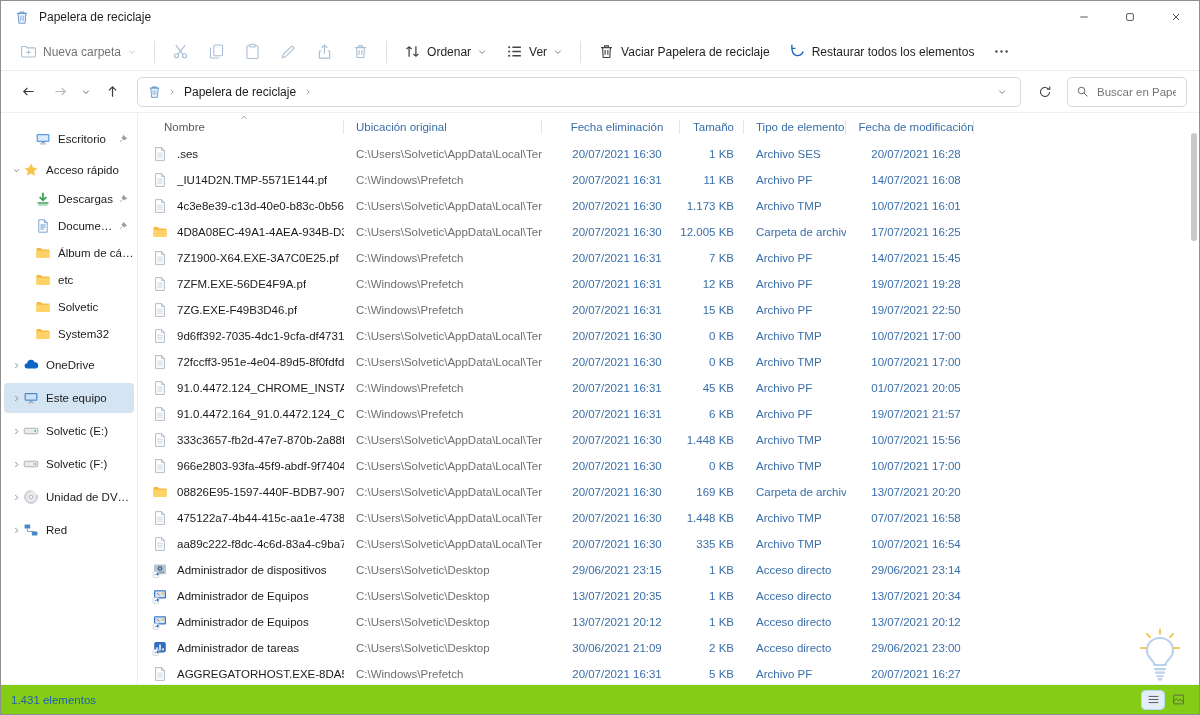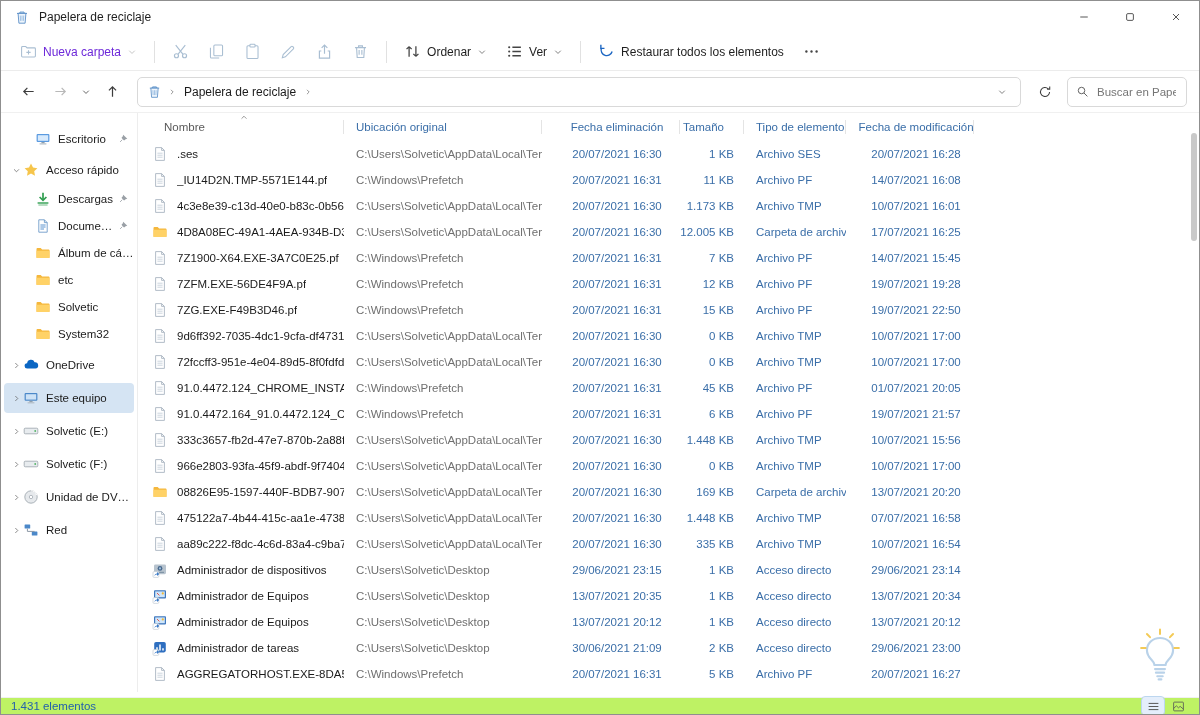--- a/index.html
+++ b/index.html
@@ -19,21 +19,21 @@
 
   
   .toolbar{height:38px;display:flex;align-items:center;padding:0 10px;border-bottom:1px solid #ececec;gap:1px;}
   .tb-btn{display:flex;align-items:center;gap:6px;padding:6px 9px;border-radius:4px;font-size:12px;color:#444;}
   .tb-btn .i{display:flex;}
   .tb-btn .i svg{width:17px;height:17px;display:block;}
   .tb-btn .lbl{color:#1f1f1f;white-space:nowrap;}
   .tb-btn .chev{display:flex;color:#5f5f5f;}
   .tb-btn .chev svg{width:10px;height:10px;display:block;}
   .tb-btn.disabled{color:#a9bed2;}
-  .tb-btn.disabled .lbl{color:#6d28d9;}
+  .tb-btn.disabled .lbl{color:#737373;}
   .tb-btn.disabled .chev{color:#b7b7b7;}
   .tb-btn .i.accent{color:#1c66c2;}
   .tb-sep{width:1px;height:22px;background:#e1e1e1;margin:0 7px;}
 
   
   .navbar{height:42px;display:flex;align-items:center;padding:0 12px;gap:2px;border-bottom:1px solid #f0f0f0;}
   .nav-btn{width:30px;height:30px;border-radius:4px;display:flex;align-items:center;justify-content:center;color:#3c3c3c;}
   .nav-btn.small{width:18px;}
   .nav-btn.disabled{color:#b8b8b8;}
   .nav-btn .i{display:flex;}
@@ -80,39 +80,39 @@
   .hcell::after{content:'';position:absolute;right:0;top:7px;bottom:7px;width:1px;background:#e4e4e4;}
   .hcell.c-name{color:#5a5a5a;padding-left:20px;}
   .sort-caret{position:absolute;top:0;left:50%;transform:translateX(-50%);color:#6f6f6f;display:flex;}
   .sort-caret svg{width:9px;height:9px;display:block;}
   .c-name{width:200px;}
   .c-location{width:198px;}
   .c-deleted{width:138px;justify-content:center;}
   .c-size{width:64px;}
   .c-type{width:102px;}
   .c-modified{width:128px;justify-content:center;}
-  .hcell.c-size{justify-content:flex-end;padding-right:20px;padding-left:0;}
+  .hcell.c-size{justify-content:flex-end;padding-right:10px;padding-left:0;}
 
   .rows{position:absolute;top:28px;bottom:0;left:0;right:12px;overflow:hidden;padding-left:6px;}
   .row{display:flex;height:26px;align-items:center;}
   .cell{display:flex;align-items:center;font-size:11.5px;padding-left:12px;white-space:nowrap;overflow:hidden;}
   .cell.c-name{gap:8px;padding-left:8px;color:#1b1b1b;}
   .f-icon{width:17px;display:flex;flex-shrink:0;}
   .f-icon svg{width:16px;height:16px;display:block;}
   .f-name{white-space:nowrap;overflow:hidden;}
   .cell.c-location{color:#6f6f6f;}
   .cell.c-deleted,.cell.c-type,.cell.c-modified{color:#3a6ea8;}
   .cell.c-size{color:#3a6ea8;justify-content:flex-end;padding-right:10px;padding-left:0;}
 
   
   .v-scroll{position:absolute;top:6px;bottom:6px;right:1px;width:9px;}
   .v-thumb{position:absolute;top:14px;right:1px;width:6px;height:108px;background:#c9c9c9;border-radius:3px;}
 
   
-  .statusbar{position:absolute;left:0;right:0;bottom:0;height:17px;display:flex;align-items:center;padding:0 10px;border-top:1px solid #f0f0f0;background:#bef264;}
+  .statusbar{position:absolute;left:0;right:0;bottom:0;height:30px;display:flex;align-items:center;padding:0 10px;border-top:1px solid #f0f0f0;background:#84cc16;}
   .status-count{font-size:11.5px;color:#2360ac;}
   .status-views{margin-left:auto;display:flex;gap:3px;}
   .status-view-btn{width:22px;height:18px;display:flex;align-items:center;justify-content:center;color:#555;border-radius:3px;}
   .status-view-btn.active{background:#e4eefb;outline:1px solid #bcd6ef;}
   .status-view-btn .i{display:flex;}
   .status-view-btn .i svg{width:13px;height:13px;display:block;}
 
   
   .watermark{position:absolute;right:12px;bottom:28px;width:54px;height:60px;opacity:.95;pointer-events:none;}
   .watermark svg{width:100%;height:100%;display:block;}
@@ -247,20 +247,29 @@
         </span>
         <span class="lbl">Ver</span>
         <span class="chev">
           <svg xmlns="http://www.w3.org/2000/svg" viewBox="0 0 16 16">
             <path d="M3.6 5.9L8 10.3l4.4-4.4" fill="none" stroke="currentColor" stroke-width="1.25"></path>
           </svg>
         </span>
       </button>
       <div class="tb-sep"></div>
       <button class="tb-btn">
+        <span class="i">
+          <svg xmlns="http://www.w3.org/2000/svg" viewBox="0 0 16 16">
+            <path d="M2.8 4.3h10.4M6.2 4.1V2.7h3.6v1.4M4.3 4.3l.6 9.4h6.2l.6-9.4" fill="none" stroke="currentColor" stroke-width="1.05"></path>
+            <path d="M6.7 6.7v4.4M9.3 6.7v4.4" stroke="currentColor" stroke-width="1.05" fill="none"></path>
+          </svg>
+        </span>
+        <span class="lbl">Vaciar Papelera de reciclaje</span>
+      </button>
+      <button class="tb-btn">
         <span class="i accent">
           <svg xmlns="http://www.w3.org/2000/svg" viewBox="0 0 16 16">
             <path d="M13.3 8A5.3 5.3 0 113.1 5" fill="none" stroke="currentColor" stroke-width="1.3"></path>
             <path d="M2.7 1.7v3.4h3.4" fill="none" stroke="currentColor" stroke-width="1.3"></path>
           </svg>
         </span>
         <span class="lbl">Restaurar todos los elementos</span>
       </button>
       <button class="tb-btn icon-only">
         <span class="i">

